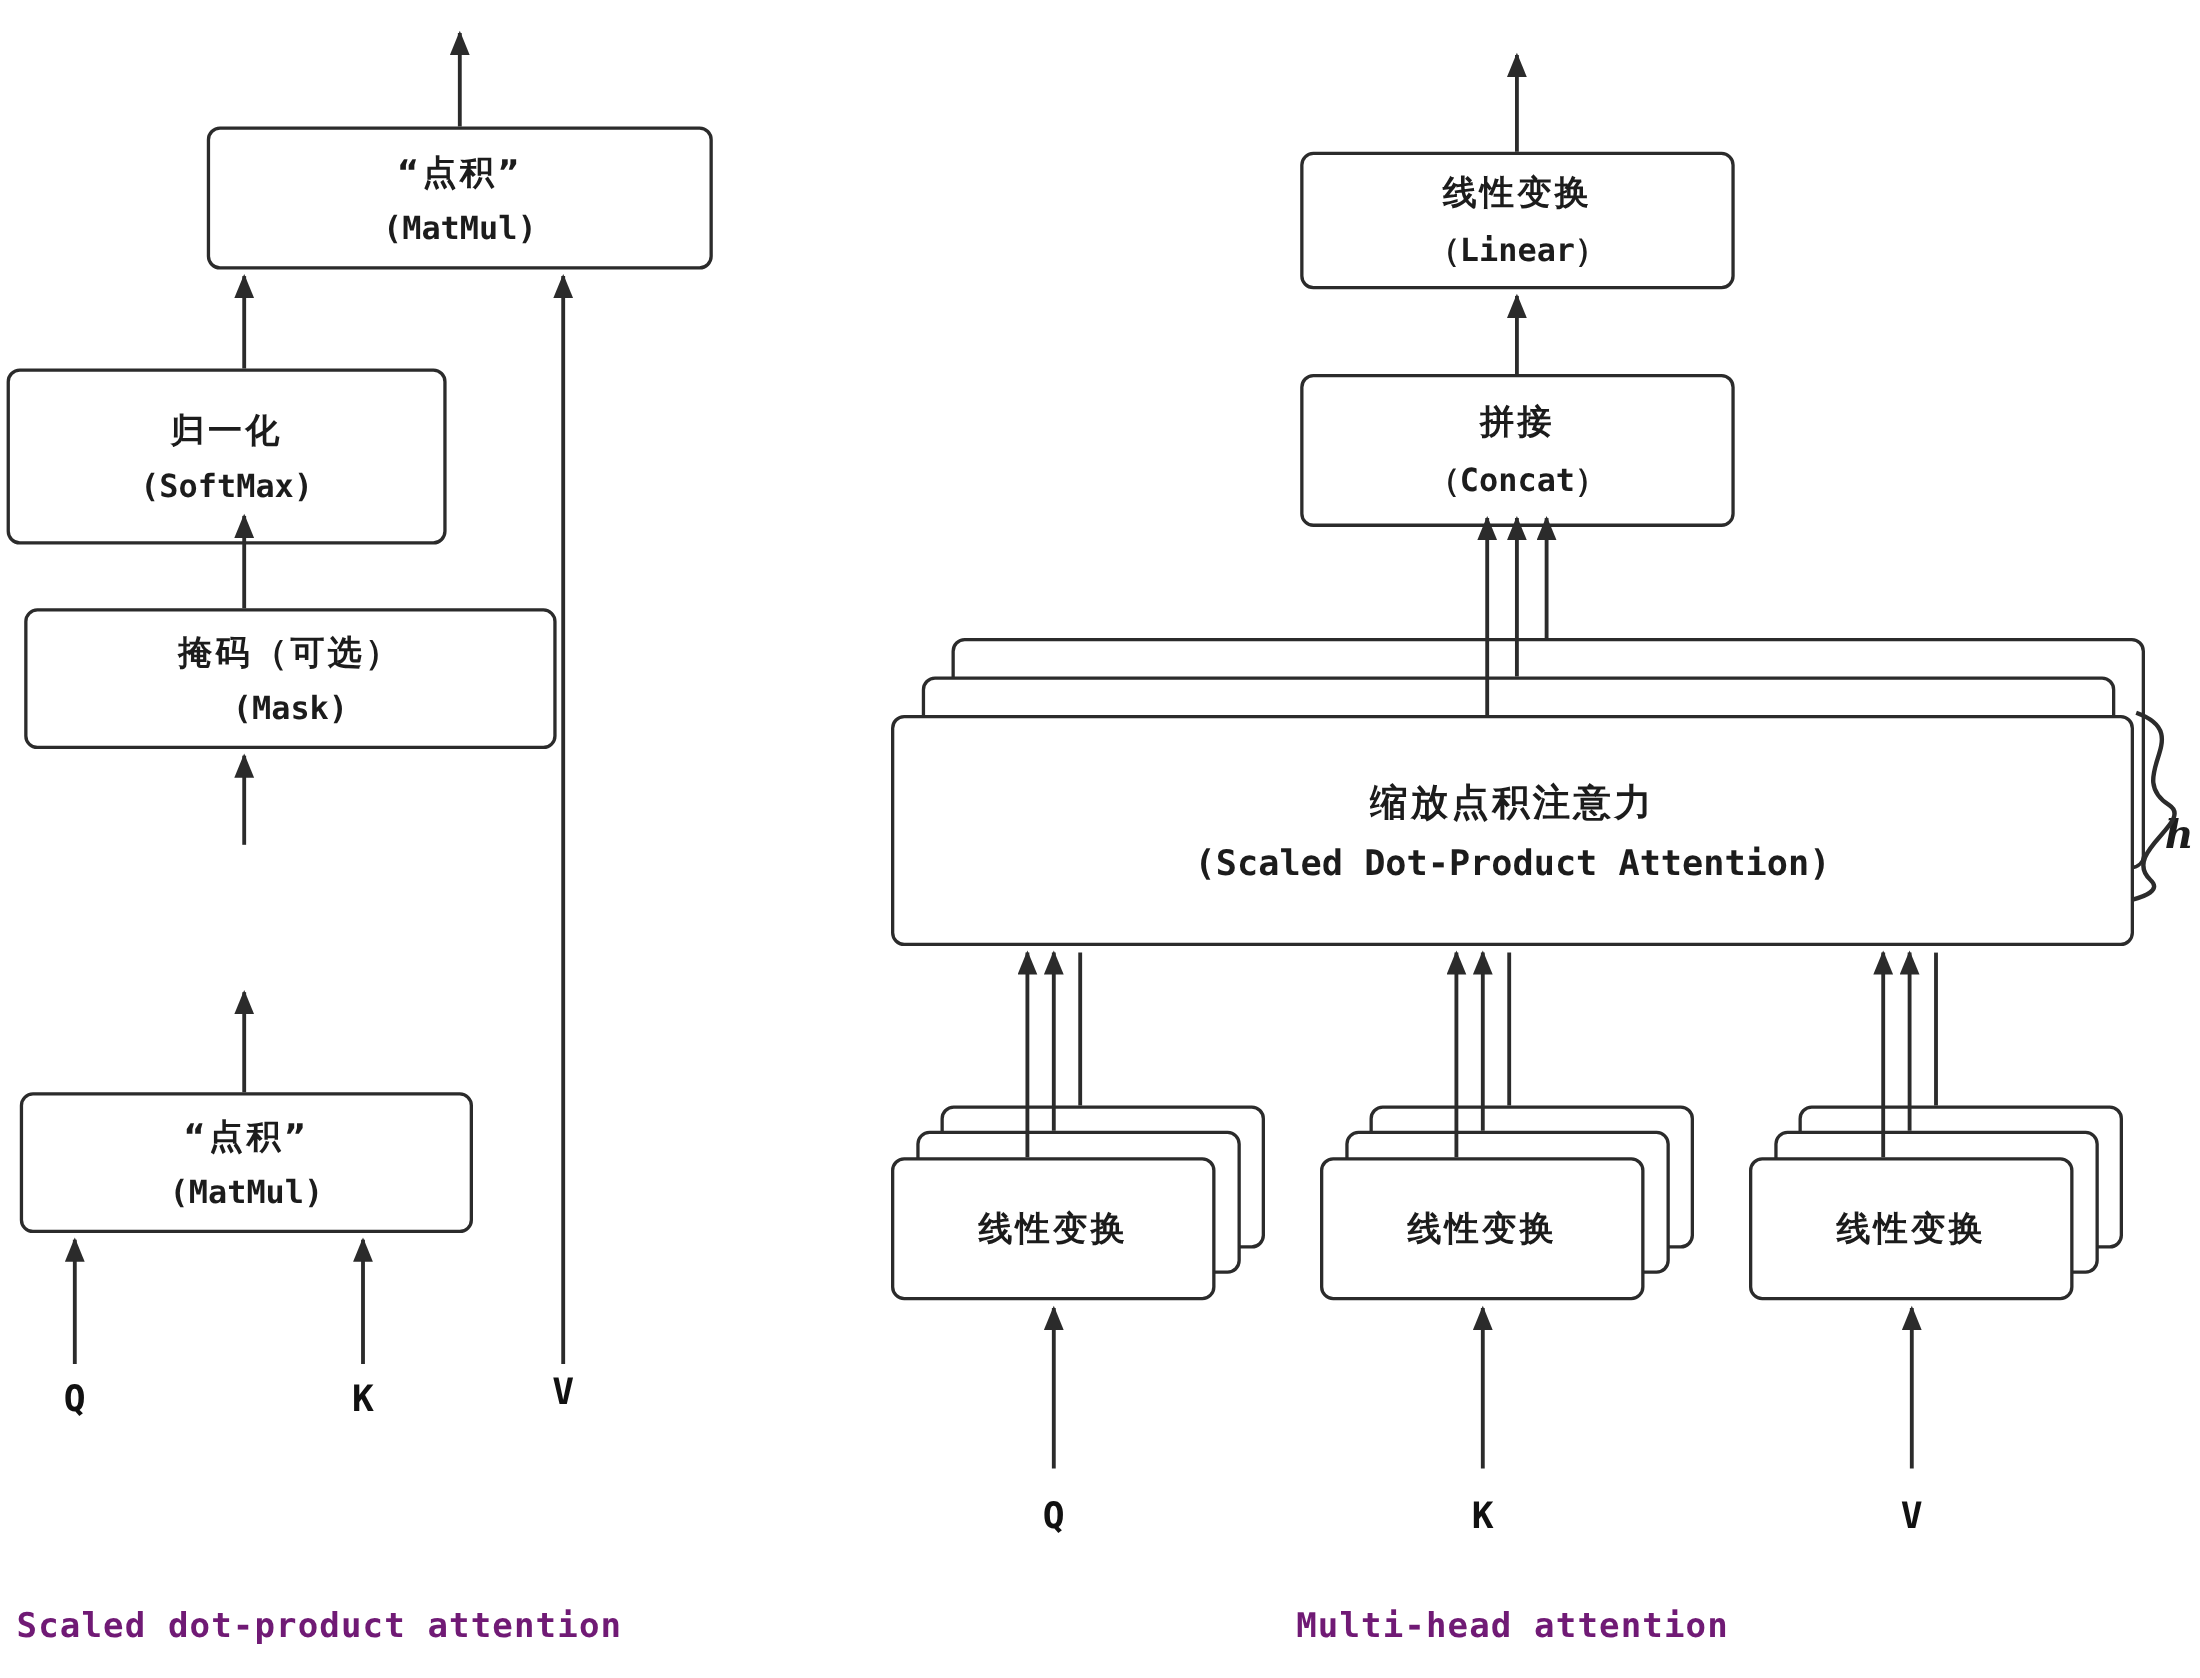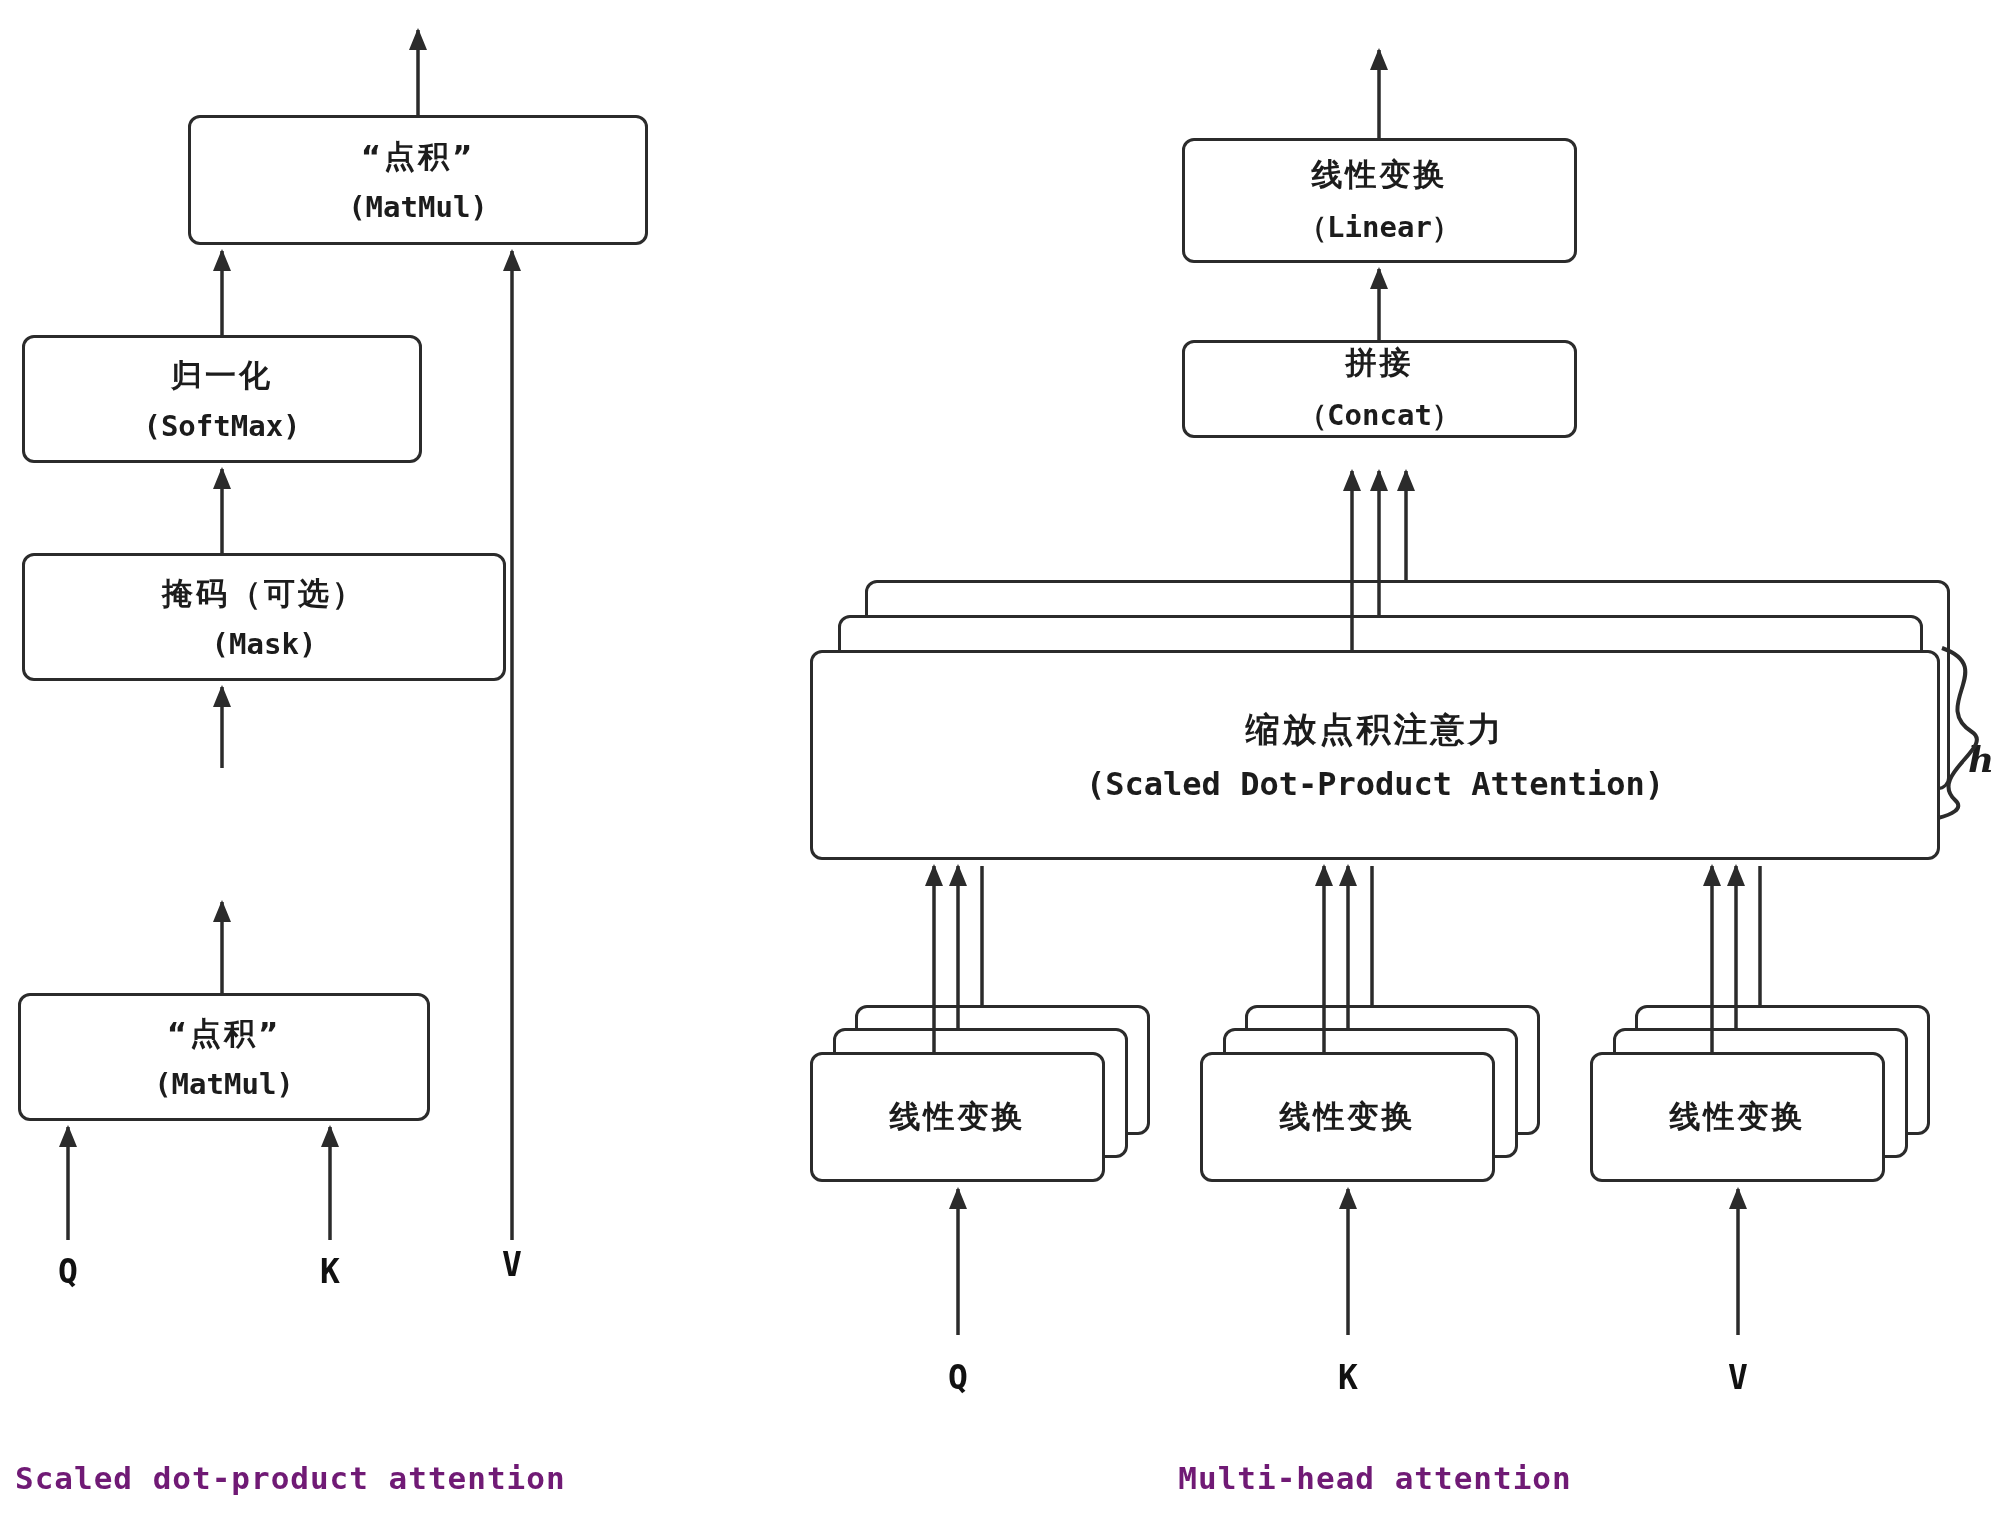--- a/index.html
+++ b/index.html
@@ -27,21 +27,21 @@
 </head>
 <body>
 
 <div id="canvas">
 
   <div class="box" style="left:188px;top:115px;width:460px;height:130px;">
     <span class="zh">“点积”</span>
     <span class="en">(MatMul)</span>
   </div>
 
-  <div class="box" style="left:22px;top:335px;width:400px;height:128px;">
+  <div class="box" style="left:6px;top:335px;width:400px;height:160px;">
     <span class="zh">归一化</span>
     <span class="en">(SoftMax)</span>
   </div>
 
   <div class="box" style="left:22px;top:553px;width:484px;height:128px;">
     <span class="zh">掩码（可选）</span>
     <span class="en">(Mask)</span>
   </div>
 
 
@@ -54,21 +54,21 @@
   <div class="io-label" style="left:310px;top:1252px;width:40px;">K</div>
   <div class="io-label" style="left:492px;top:1245px;width:40px;">V</div>
 
   <div class="caption" style="left:15px;top:1460px;">Scaled dot-product attention</div>
 
   <div class="box" style="left:1182px;top:138px;width:395px;height:125px;">
     <span class="zh">线性变换</span>
     <span class="en">（Linear）</span>
   </div>
 
-  <div class="box" style="left:1182px;top:340px;width:395px;height:98px;">
+  <div class="box" style="left:1182px;top:340px;width:395px;height:139px;">
     <span class="zh">拼接</span>
     <span class="en">（Concat）</span>
   </div>
 
   <div class="stack-layer" style="left:865px;top:580px;width:1085px;height:210px;"></div>
   <div class="stack-layer" style="left:838px;top:615px;width:1085px;height:210px;"></div>
   <div class="box" style="left:810px;top:650px;width:1130px;height:210px;">
     <span class="zh zh-lg">缩放点积注意力</span>
     <span class="en en-lg">(Scaled Dot-Product Attention)</span>
   </div>

